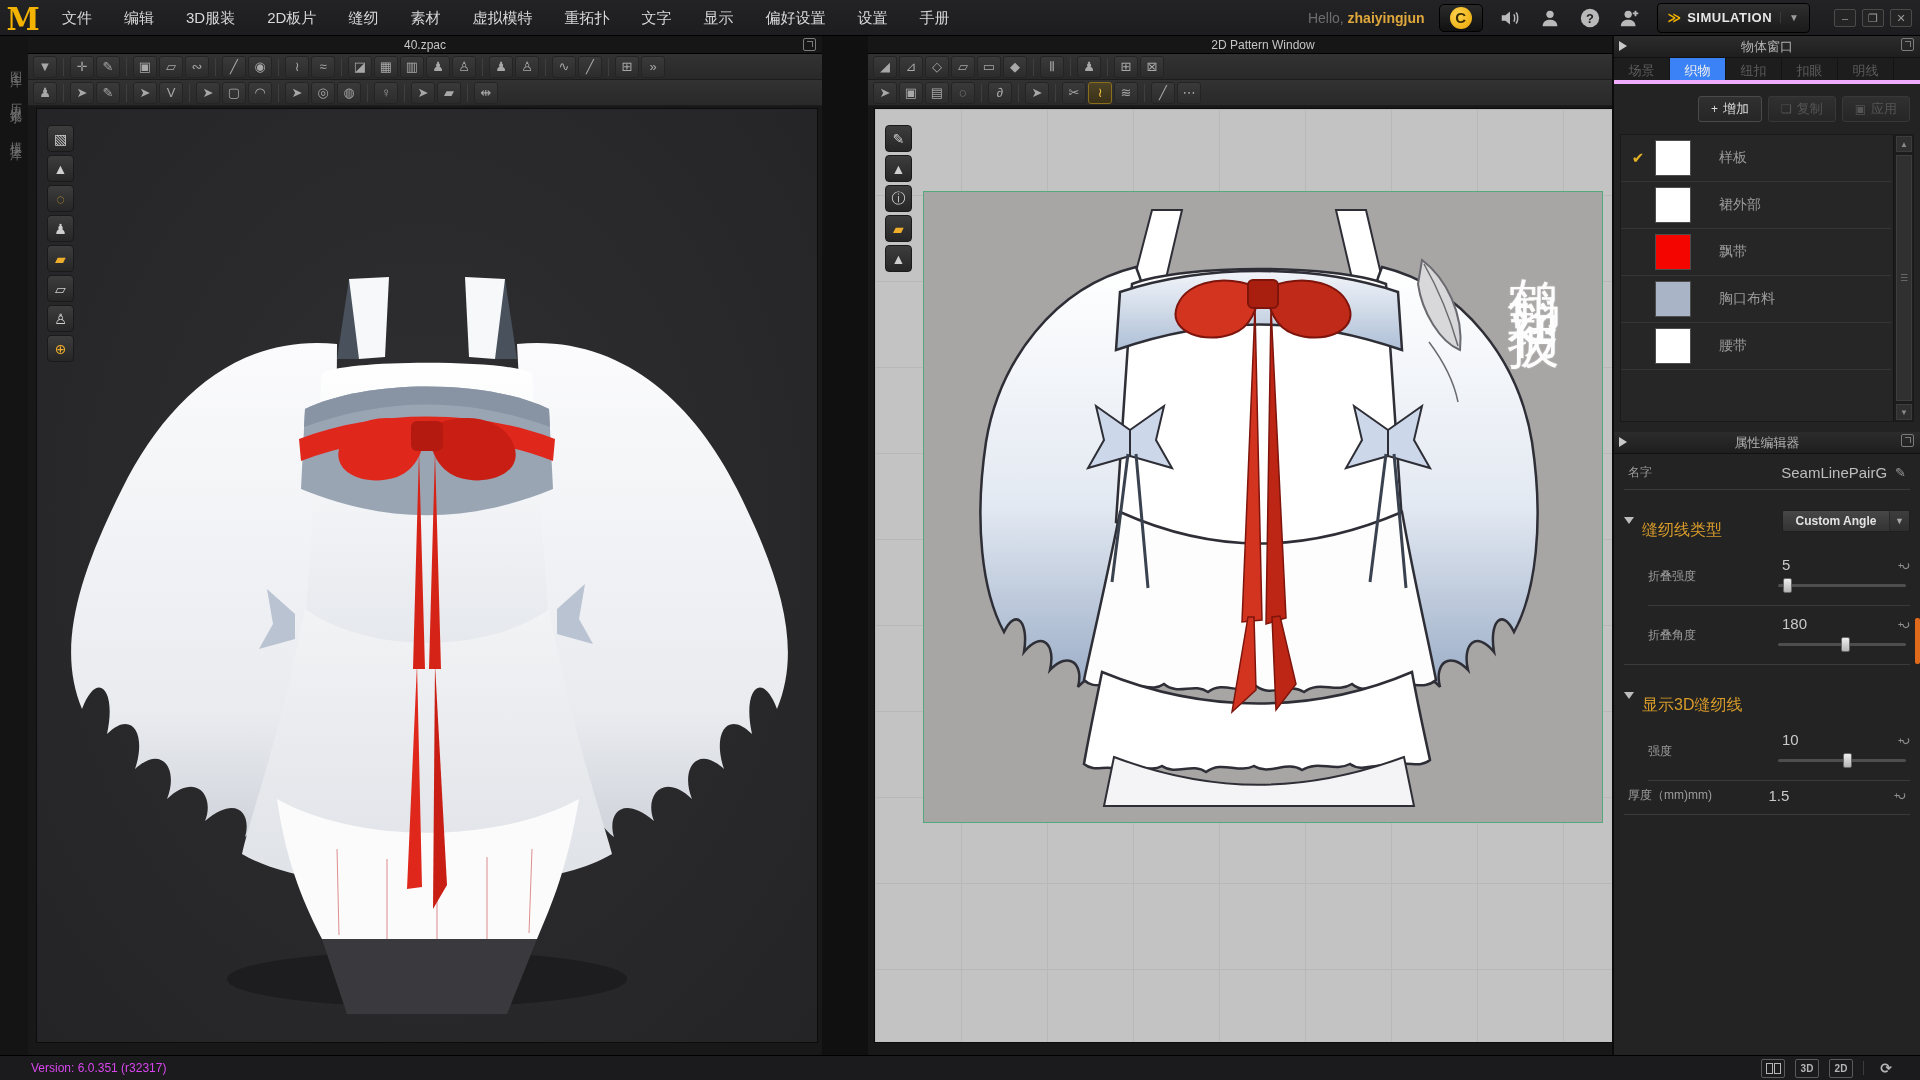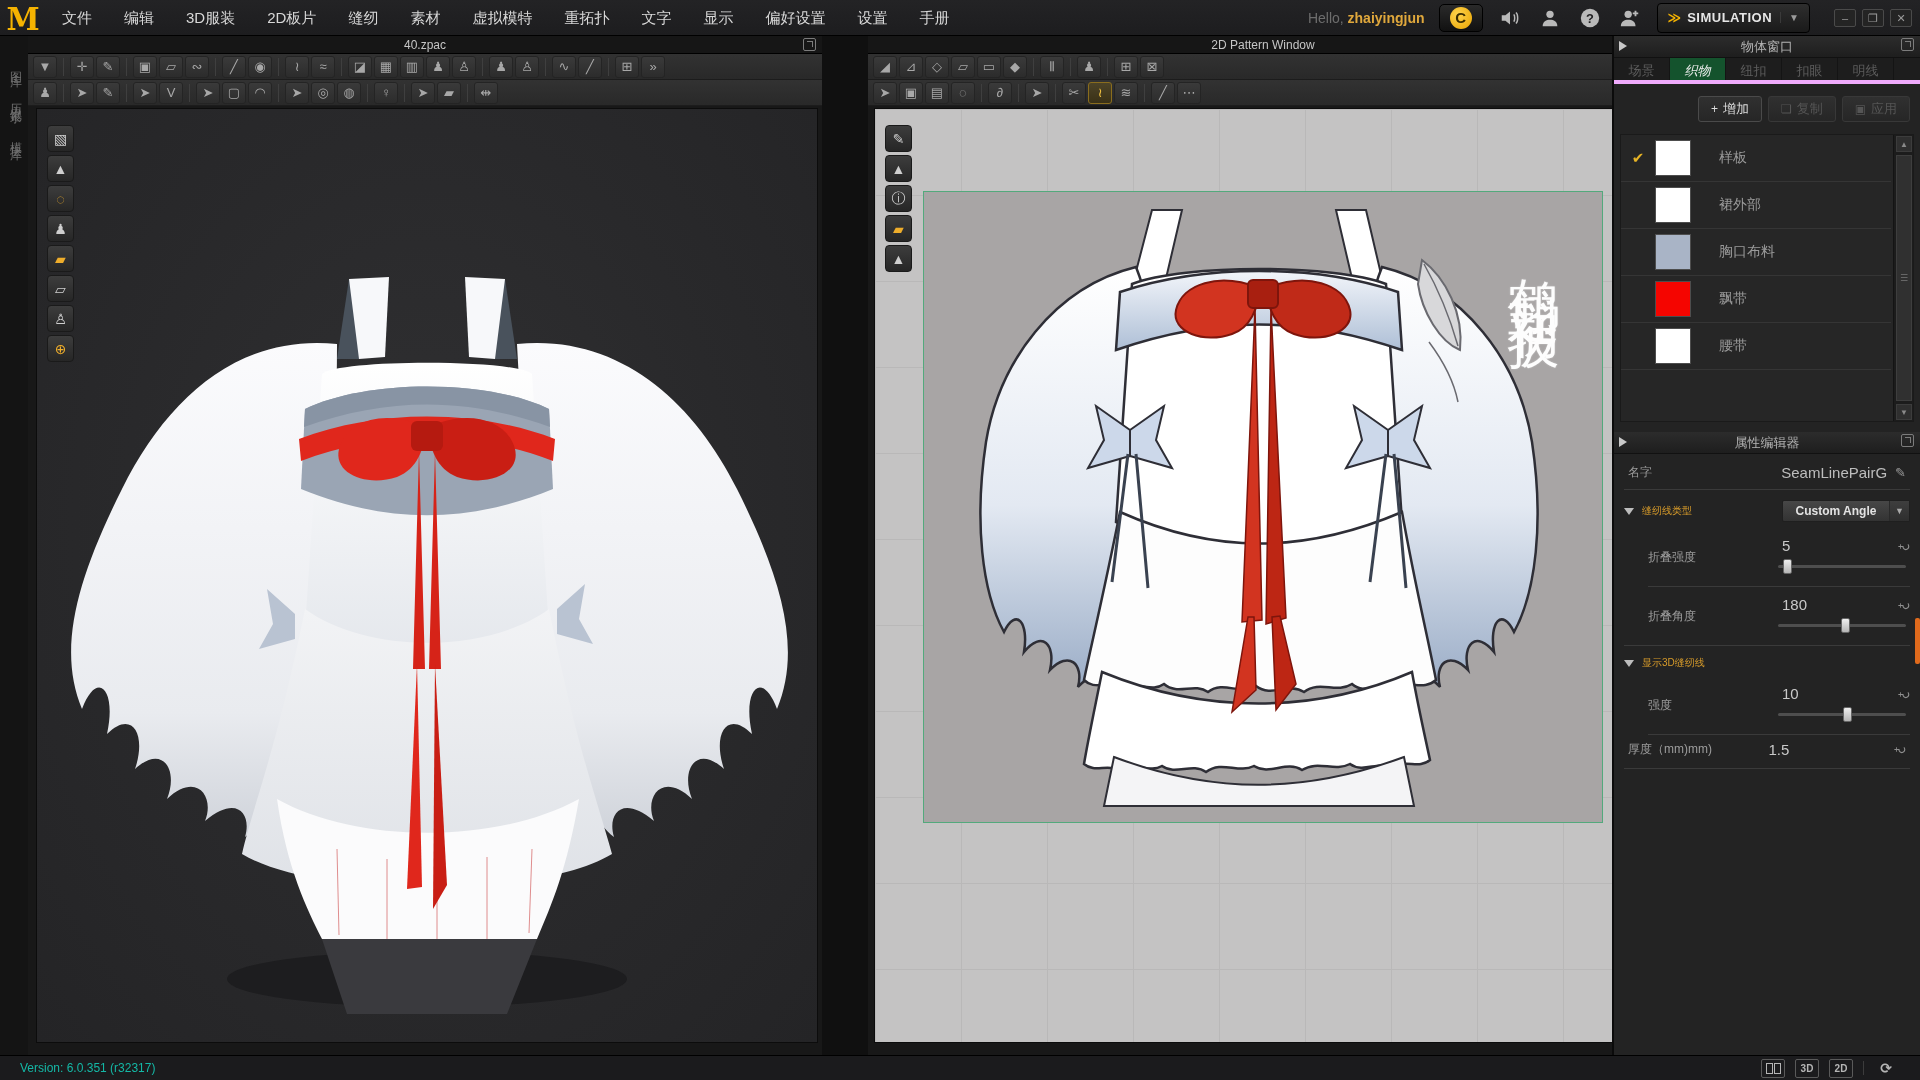--- a/index.html
+++ b/index.html
@@ -83,21 +83,21 @@
   #rightpanel { position:absolute; left:1612px; top:36px; width:308px; height:1019px;
                 background:#232323; border-left:2px solid #0b0b0b; }
   .sec-header { height:22px; background:linear-gradient(#2c2c2c,#1e1e1e); border-bottom:1px solid #111;
                 position:relative; display:flex; align-items:center; }
   .sec-title { flex:1; text-align:center; color:#b2b2b2; font-size:13px; }
   .collapse-arrow { position:absolute; left:5px; top:5px; width:0; height:0;
                     border-left:8px solid #c9c9c9; border-top:5px solid transparent; border-bottom:5px solid transparent; }
   #obj-tabs { display:flex; height:26px; background:#1d1d1d; border-bottom:4px solid #f0abfc; }
   .obj-tab { min-width:56px; padding:0 10px; text-align:center; line-height:26px; font-size:13px;
              color:#5c5c5c; border-right:1px solid #141414; }
-  .obj-tab.active { background:#14532d; color:#f0f0f0;font-style:italic; }
+  .obj-tab.active { background:#3b82f6; color:#f0f0f0; }
   #obj-actions { display:flex; justify-content:flex-end; gap:6px; padding:12px 10px 8px; }
   .obj-btn { height:26px; padding:0 12px; font-size:13px; color:#555; border:1px solid #383838;
              border-radius:3px; background:linear-gradient(#303030,#262626); display:flex; align-items:center; gap:5px; }
   .obj-btn.enabled { color:#dcdcdc; border-color:#4a4a4a; }
   .obj-btn .bico { font-size:12px; }
   #fab-wrap { position:relative; margin:4px 6px 0 6px; height:288px; background:#262626; border:1px solid #1a1a1a; }
   #fab-list { position:absolute; left:0; top:0; right:22px; bottom:0; overflow:hidden; }
   .fab-row { height:47px; display:flex; align-items:center; border-bottom:1px solid #353535; position:relative; }
   .fab-check { width:34px; text-align:center; color:#e7b426; font-size:15px; font-weight:bold; opacity:0; }
   .fab-check.visible { opacity:1; }
@@ -111,21 +111,21 @@
   #scr-grip { position:absolute; left:3px; top:50%; margin-top:-5px; color:#777; font-size:9px; }
 
   
   #prop { margin-top:10px; }
   .prop-row { display:flex; align-items:center; padding:0 14px; position:relative; }
   .prop-label { color:#9c9c9c; font-size:12px; }
   .prop-sub { padding-left:34px; }
   .sep-line { border-bottom:1px solid #3a3a3a; margin:0 10px; }
   .sec-toggle { display:flex; align-items:center; gap:8px; padding:10px 10px 6px; }
   .tri-down { width:0; height:0; border-top:7px solid #bdbdbd; border-left:5px solid transparent; border-right:5px solid transparent; }
-  .sec-toggle .stitle { color:#d79b2a; font-size:10px; }
+  .sec-toggle .stitle { color:#d79b2a; font-size:16px;margin-top:20px; }
   .val { color:#c9c9c9; font-size:15px; }
   .dropdown { margin-left:auto; width:128px; height:22px; background:linear-gradient(#474747,#333);
               border:1px solid #1f1f1f; border-radius:2px; display:flex; align-items:center; }
   .dd-label { flex:1; text-align:center; color:#e2e2e2; font-size:12px; font-weight:bold; }
   .dd-caret { width:20px; height:100%; border-left:1px solid #2a2a2a; color:#aaa; font-size:9px;
               display:flex; align-items:center; justify-content:center; background:linear-gradient(#3e3e3e,#2e2e2e); }
   .slider-block { margin-left:auto; width:128px; position:relative; height:40px; }
   .slider-val { position:absolute; left:4px; top:0; color:#c9c9c9; font-size:15px; }
   .wrench { position:absolute; right:-4px; top:2px; color:#8f8f8f; font-size:13px; transform:rotate(90deg); }
   .track { position:absolute; left:0; right:0; top:28px; height:3px; background:#4e4e4e; border-radius:2px; }
@@ -135,21 +135,21 @@
   .plain-val-row .val { margin-left:auto; width:128px; }
   .plain-val-row .w2 { color:#8f8f8f; font-size:13px; transform:rotate(90deg); }
   #name-row { display:flex; align-items:center; padding:10px 14px 8px; }
   #name-val { margin-left:auto; color:#bdbdbd; font-size:15px; }
   .pencil { color:#9a9a9a; font-size:13px; margin-left:8px; }
   #orange-scroll { position:absolute; right:0px; top:582px; width:5px; height:46px; background:#e06a1c; border-radius:2px; }
 
   
   #statusbar { position:absolute; left:0; top:1055px; width:1920px; height:25px; background:#1b1b1d;
                border-top:1px solid #000; display:flex; align-items:center; }
-  #version { color:#14b8a6; font-size:12px; padding-left:20px; }
+  #version { color:#d946ef; font-size:12px; padding-left:31px; }
   #status-right { margin-left:auto; display:flex; align-items:center; gap:10px; padding-right:22px; }
   .st-ico { min-width:24px; height:19px; border:1px solid #5a5a5a; border-radius:2px; color:#b5b5b5;
             font-size:10px; font-weight:bold; display:flex; align-items:center; justify-content:center; padding:0 3px; }
   .st-sep { width:1px; height:14px; background:#3c3c3c; }
   .split-in { display:flex; gap:1px; } .split-in i { width:7px; height:11px; border:1px solid #b5b5b5; }
 </style>
 </head>
 <body>
 
 <div id="titlebar">
@@ -611,28 +611,28 @@
         </div>
 
         <div class="fab-row">
           <span class="fab-check">✔</span>
           <span class="fab-swatch" style="background: rgb(255, 255, 255);"></span>
           <span class="fab-label">裙外部</span>
         </div>
 
         <div class="fab-row">
           <span class="fab-check">✔</span>
+          <span class="fab-swatch" style="background: rgb(245, 5, 0);"></span>
+          <span class="fab-label">飘带</span>
+        </div>
+
+        <div class="fab-row">
+          <span class="fab-check">✔</span>
           <span class="fab-swatch" style="background: rgb(169, 180, 198);"></span>
           <span class="fab-label">胸口布料</span>
-        </div>
-
-        <div class="fab-row">
-          <span class="fab-check">✔</span>
-          <span class="fab-swatch" style="background: rgb(245, 5, 0);"></span>
-          <span class="fab-label">飘带</span>
         </div>
 
 
         <div class="fab-row">
           <span class="fab-check">✔</span>
           <span class="fab-swatch" style="background: rgb(255, 255, 255);"></span>
           <span class="fab-label">腰带</span>
         </div>
       </div>
     <div id="fab-scroll">

